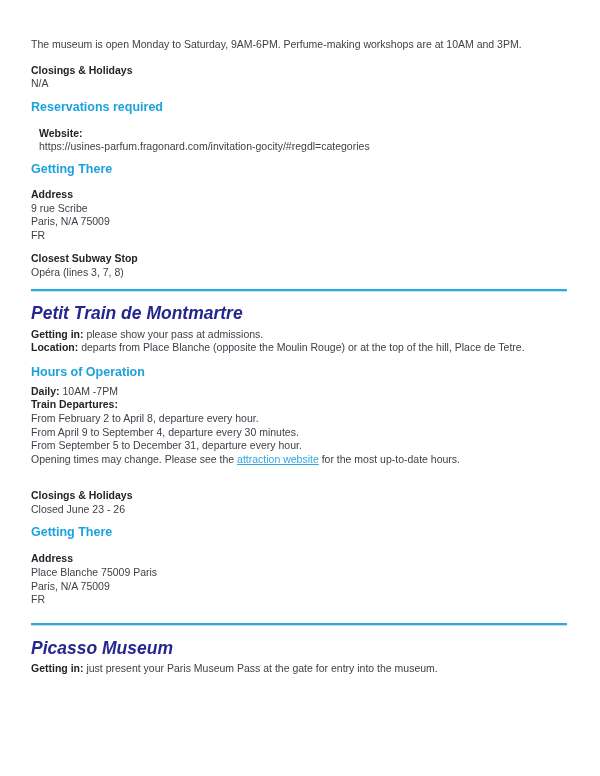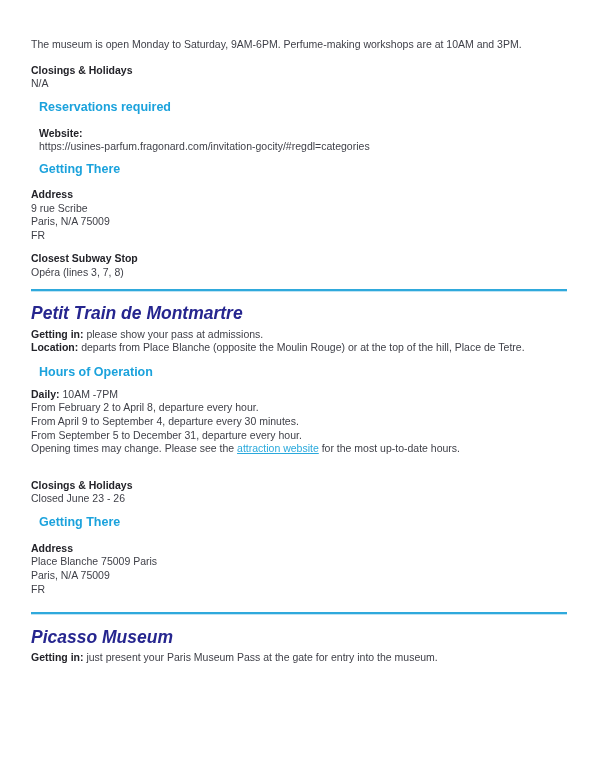--- a/index.html
+++ b/index.html
@@ -19,21 +19,21 @@
     line-height: 13.6px;
     color: #3e3f47;
     margin: 0;
   }
   .b { font-weight: bold; color: #232329; }
   .sub-heading {
     font-size: 12.5px;
     line-height: 15px;
     font-weight: bold;
     color: #1ba2dc;
-    margin: 8px;
+    margin: 0;
   }
   .section-title {
     font-size: 17.5px;
     line-height: 22px;
     font-weight: bold;
     color: #26268f;
     margin: 0;
     font-style: italic;
   }
   .divider {
@@ -92,20 +92,21 @@
 
   <div style="margin-top:4px;">
     <p class="body-text"><span class="b">Getting in:</span><span> please show your pass at admissions.</span></p>
     <p class="body-text"><span class="b">Location:</span><span> departs from Place Blanche (opposite the Moulin Rouge) or at the top of the hill, Place de Tetre.</span></p>
   </div>
 
   <h3 class="sub-heading" style="margin-top:10px;">Hours of Operation</h3>
 
   <div style="margin-top:5px;">
     <p class="body-text"><span class="b">Daily:</span><span> 10AM -7PM</span></p>
+    <p class="body-text b">Train Departures:</p>
     <p class="body-text">From February 2 to April 8, departure every hour.</p>
     <p class="body-text">From April 9 to September 4, departure every 30 minutes.</p>
     <p class="body-text">From September 5 to December 31, departure every hour.</p>
     <p class="body-text"><span>Opening times may change. Please see the </span><a class="link">attraction website</a><span> for the most up-to-date hours.</span></p>
   </div>
 
   <div style="margin-top:23px;">
     <p class="body-text b">Closings &amp; Holidays</p>
     <p class="body-text">Closed June 23 - 26</p>
   </div>

